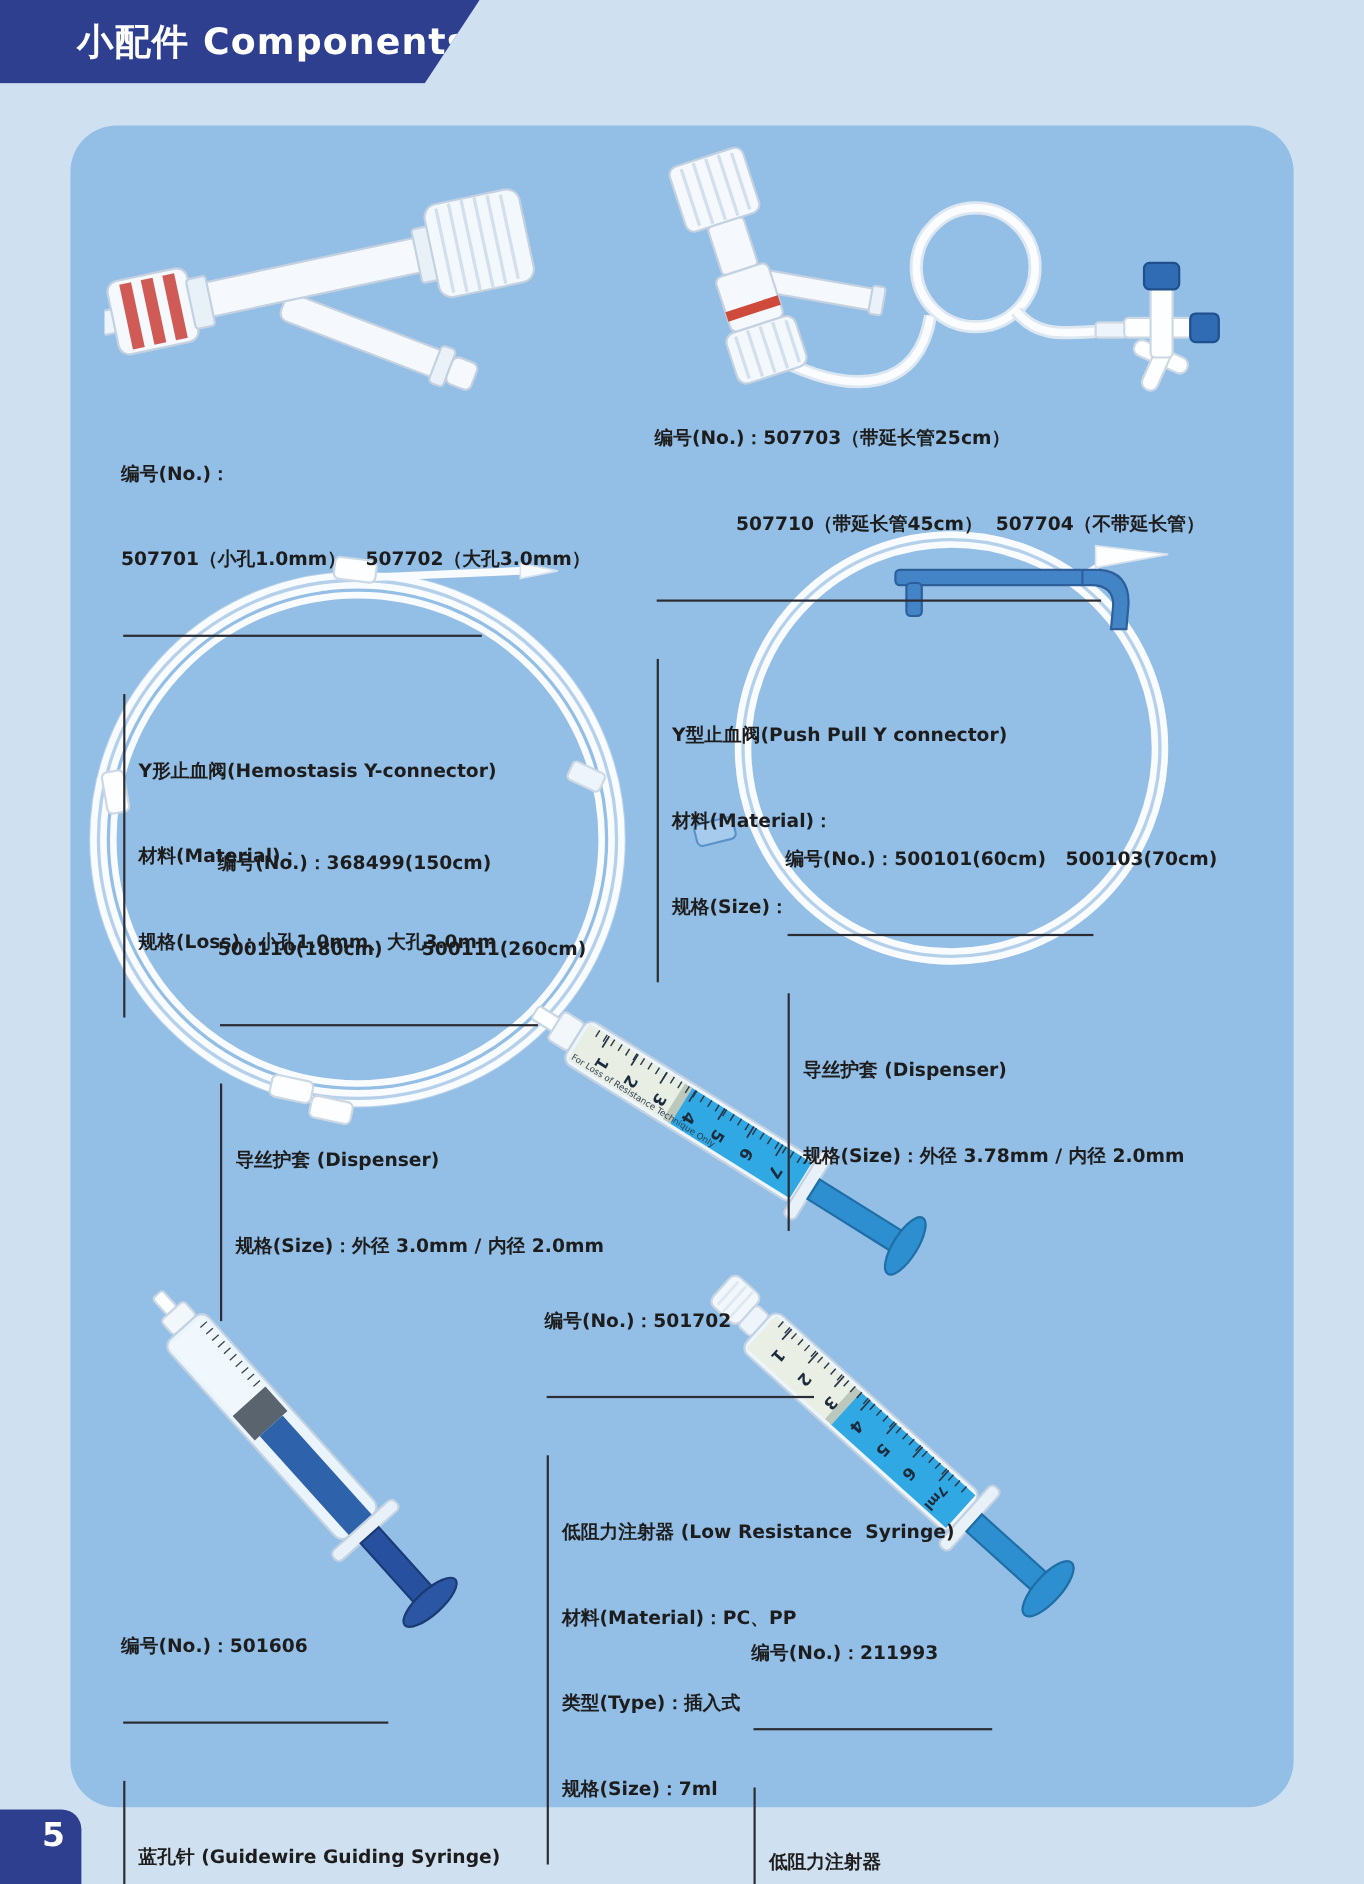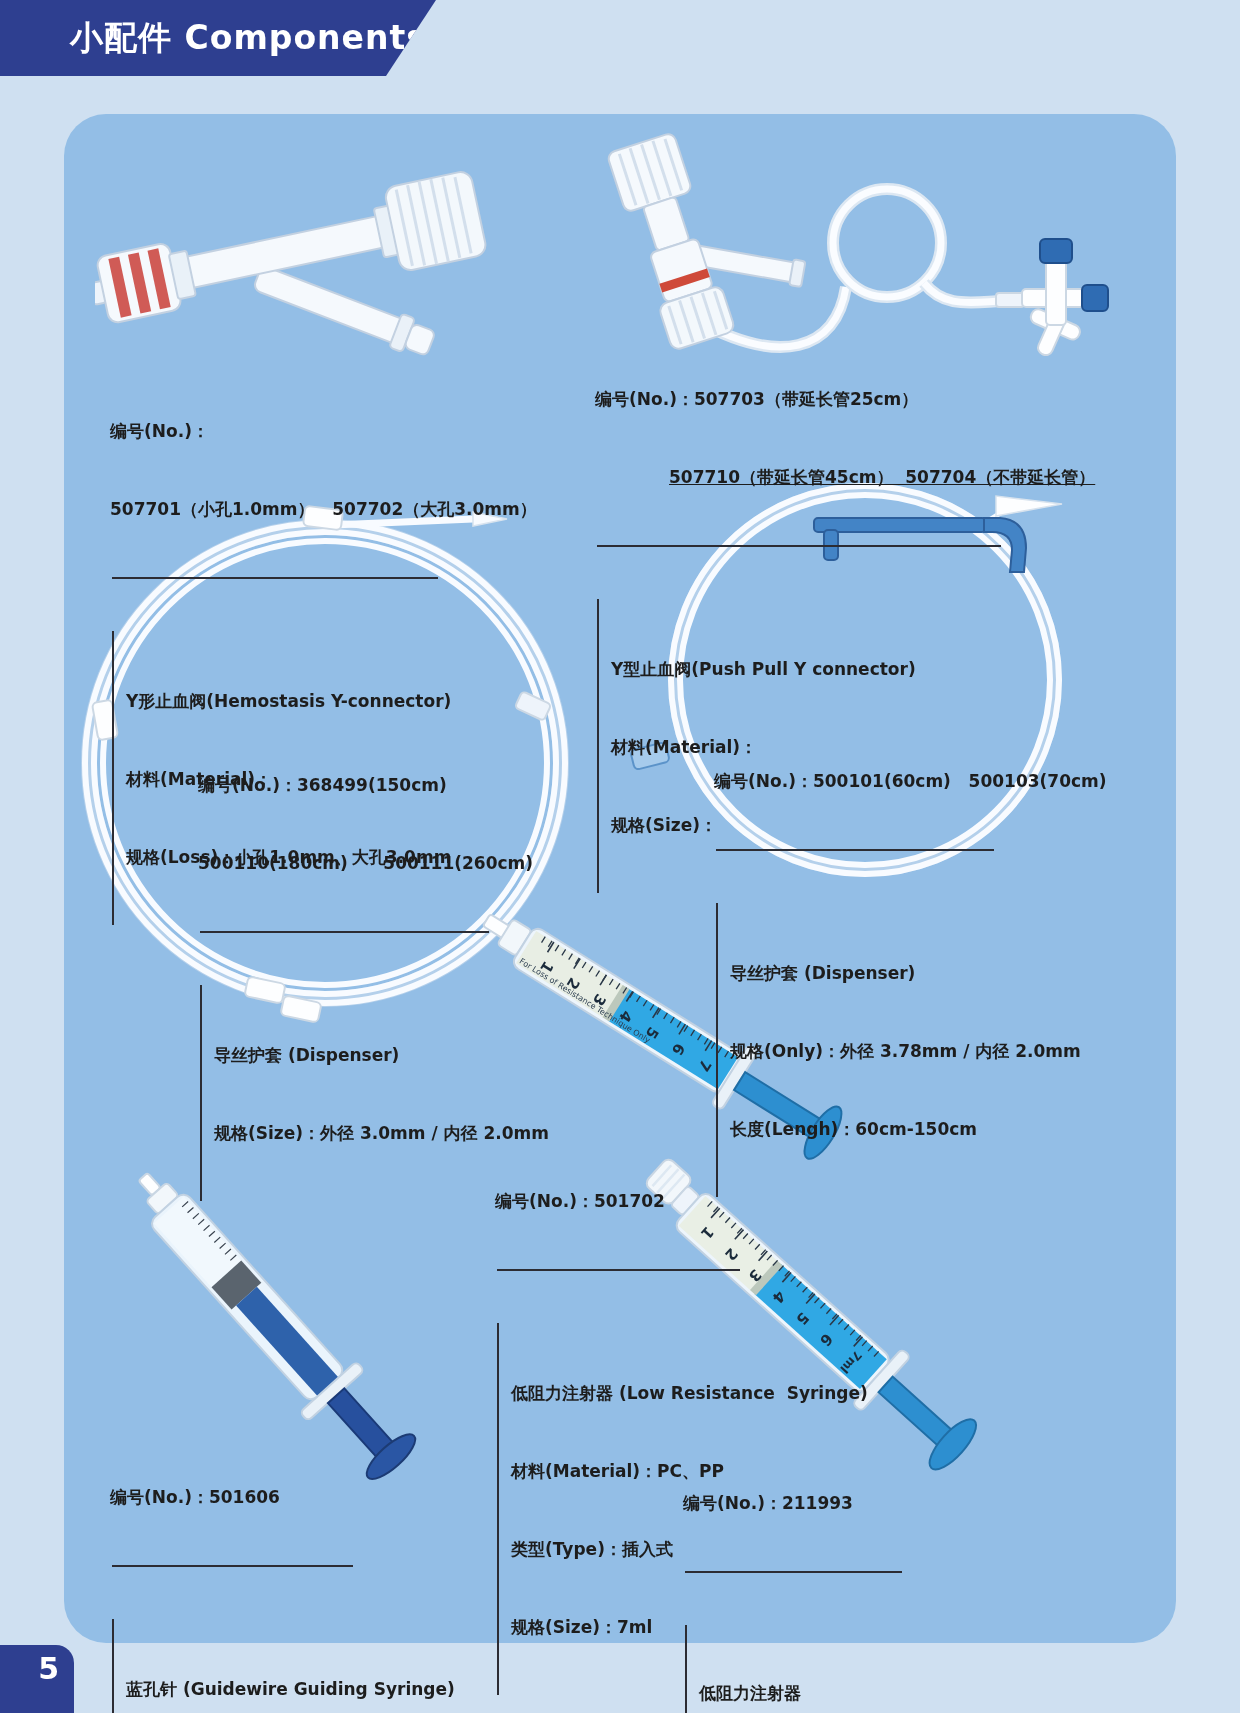--- a/index.html
+++ b/index.html
@@ -17,21 +17,21 @@
   
   #pagenum{position:absolute;left:0;top:1645px;width:74px;height:68px;background:#2e3f90;
            border-radius:0 18px 0 0;color:#fff;font-size:30px;font-weight:bold;
            display:flex;justify-content:flex-end;align-items:flex-start;
            padding:6px 15px 0 0;box-sizing:border-box;}
   
   .art{position:absolute;z-index:1;}
   
   .tblock{position:absolute;z-index:2;color:#1d1d1d;font-weight:bold;font-size:17px;
           line-height:26px;white-space:pre;}
-  .tblock .indent{padding-left:74px;text-decoration:underline;}
+  .tblock .indent{padding-left:74px;}
   .rule{height:0;border-top:2px solid #2c2c33;margin:3px 0 0 2px;}
   .box{border-left:2.5px solid #2c2c33;margin-left:2px;padding:5px 0 3px 12px;}
   .box div{white-space:pre;}
 </style>
 </head>
 <body>
 
 <div id="page">
 
   <div id="panel"></div>
@@ -224,22 +224,21 @@
       <div>导丝护套 (Dispenser)</div>
       <div>规格(Size)：外径 3.0mm / 内径 2.0mm</div>
     </div>
   </div>
 
   <div class="tblock" style="left:714px;top:716px">
     <div>编号(No.)：500101(60cm)   500103(70cm)</div>
     <div class="rule" style="width:278px"></div>
     <div class="box">
       <div>导丝护套 (Dispenser)</div>
-      <div>规格(Only)：外径 3.78mm / 内径 2.0mm</div>
-      <div>长度(Lengh)：60cm-150cm</div>
+      <div>规格(Size)：外径 3.78mm / 内径 2.0mm</div>
     </div>
   </div>
 
   <div class="tblock" style="left:495px;top:1136px">
     <div>编号(No.)：501702</div>
     <div class="rule" style="width:243px"></div>
     <div class="box">
       <div>低阻力注射器 (Low Resistance  Syringe)</div>
       <div>材料(Material)：PC、PP</div>
       <div>类型(Type)：插入式</div>

